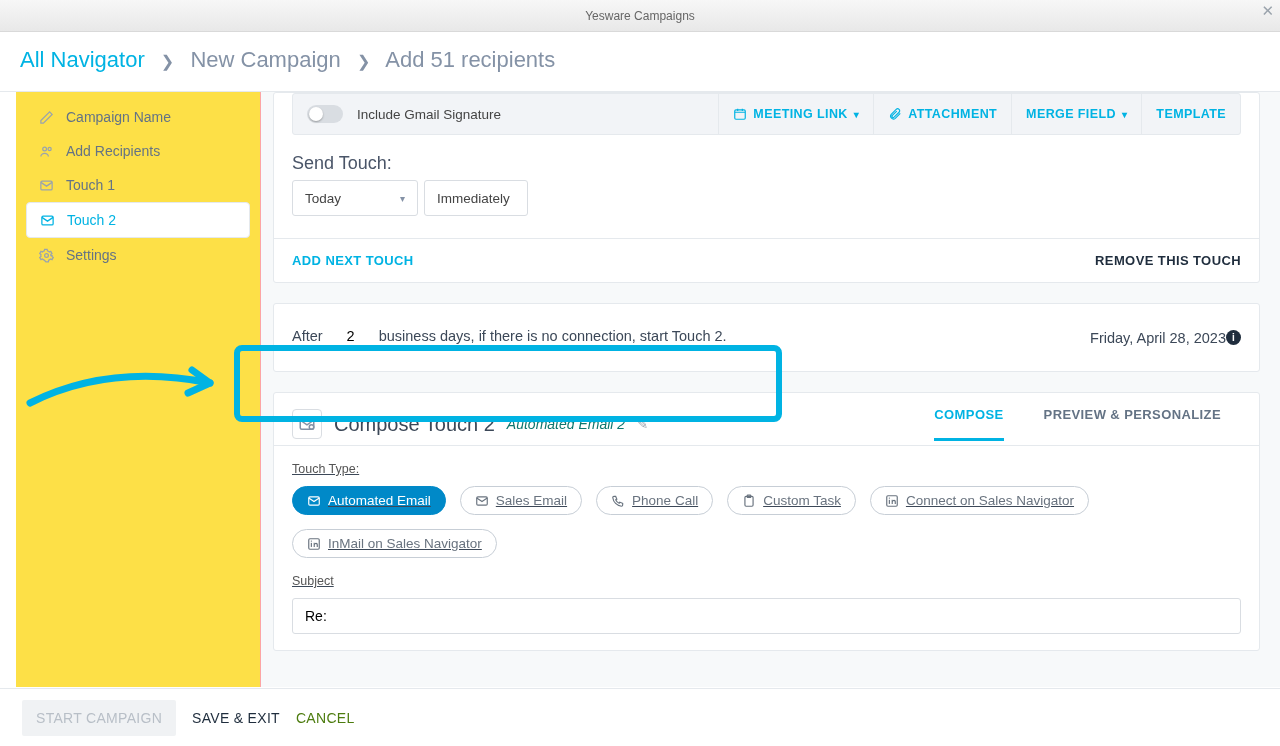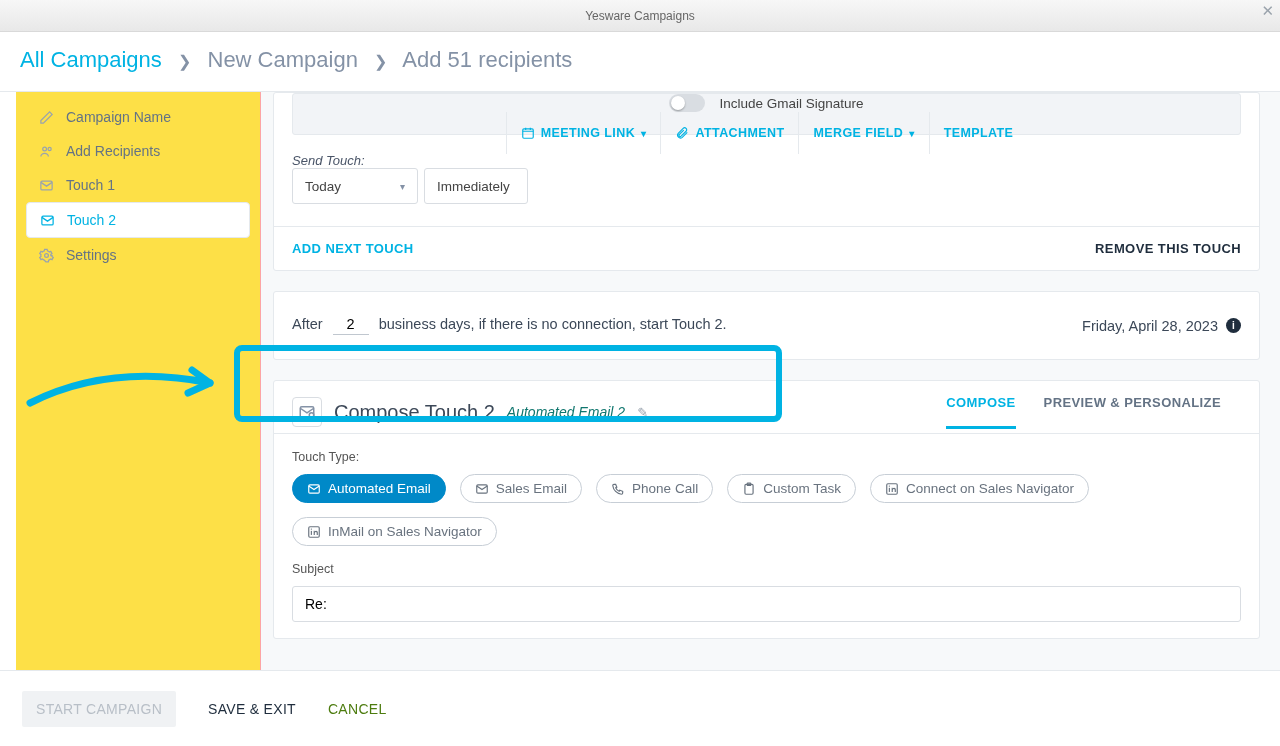--- a/index.html
+++ b/index.html
@@ -10,78 +10,78 @@
   .breadcrumbs a { color: #00b3e3; text-decoration: none; }
   .breadcrumbs .chev { margin: 0 10px; color: #8492a6; font-size: 16px; }
   .layout { display: flex; height: 595px; }
   .sidebar { width: 245px; background: #fde047; padding: 8px 10px; border-right: 1px solid #fca5a5; margin-left: 16px; }
   .side-item { display: flex; align-items: center; gap: 12px; padding: 9px 12px; border-radius: 4px; font-size: 14px; color: #647385; cursor: pointer; }
   .side-item.active { background: #fff; color: #00b3e3; border: 1px solid #e5e9ed; }
   .side-icon { width: 16px; height: 16px; display: inline-flex; align-items: center; justify-content: center; }
   .main { flex: 1; background: #f7f9fa; padding: 0 20px 10px 12px; overflow: hidden; }
   .card { background: #fff; border: 1px solid #e5e9ed; border-radius: 3px; }
   .topcard { margin-top: 0; }
-  .toolbar-row { display: flex; align-items: center; border: 1px solid #e5e9ed; background: #f2f4f7; border-radius: 3px; margin: 0 0 0 0; height: 42px; flex-direction: column; }
+  .toolbar-row { display: flex; align-items: center; border: 1px solid #e5e9ed; background: #f2f4f7; border-radius: 3px; margin: 0 0 0 0; height: 42px; }
   .toolbar-left { display:flex; align-items:center; padding: 0 14px; gap:14px; flex:1;}
   .toggle { width: 36px; height: 18px; background: #d9dde2; border-radius: 9px; position: relative; }
   .toggle::after { content:''; position:absolute; width:14px; height:14px; background:#fff; border-radius:50%; top:2px; left:2px; box-shadow:0 1px 2px rgba(0,0,0,0.3);}
   .toolbar-left span { font-size: 13.5px; color:#444;}
   .toolbar-links { display:flex; }
   .tl { border-left:1px solid #e5e9ed; padding: 0 14px; height:42px; display:flex; align-items:center; gap:6px; font-size:12.5px; font-weight:600; color:#00b3e3; letter-spacing:0.4px; cursor:pointer;}
   .tl svg { color:#00b3e3;}
   .tl .chd { font-size:10px; color:#00b3e3;}
   .sendtouch { padding: 18px 0 0 0; }
-  .sendtouch .lbl { font-size:13px; color:#4a5568; font-style:italic;}
+  .sendtouch .lbl { font-size:18px; color:#4a5568; margin-bottom:6px;}
   .selrow { display:flex; gap:6px;}
   .sel { border:1px solid #d9dde2; background:#fff; border-radius:3px; height:36px; display:flex; align-items:center; padding:0 12px; font-size:13.5px; color:#444; gap:30px;}
   .sel .cd { font-size:10px; color:#8492a6;}
   .card-inner { padding: 0 18px 22px 18px; }
   .card-footer { border-top:1px solid #e5e9ed; display:flex; justify-content:space-between; padding: 14px 18px; font-size:13px; font-weight:600; letter-spacing:0.4px;}
   .card-footer .add { color:#00b3e3; cursor:pointer;}
   .card-footer .rm { color:#1f2d3d; cursor:pointer;}
   .delay-card { margin-top: 20px; padding: 24px 18px 24px 18px; display:flex; justify-content:space-between; align-items:center; font-size:14.5px; color:#3c4858;}
   .delay-card input { width:36px; border:none; border-bottom:1px solid #c0c7cf; text-align:center; font-size:14.5px; margin:0 6px; padding-bottom:2px; outline:none; font-family:inherit;}
-  .delay-card .date { color:#3c4858; display:flex; align-items:center; gap:8px;}
+  .delay-card .date { color:#3c4858; display:flex; align-items:center; }
   .info-ic { width:15px; height:15px; border-radius:50%; background:#1f2d3d; color:#fff; font-size:10px; display:inline-flex; align-items:center; justify-content:center; font-weight:bold;}
   .highlight-box { position:absolute; border:6px solid #00b3e3; border-radius:8px; pointer-events:none; z-index:50;}
   .arrow-svg { position:absolute; z-index:50; pointer-events:none;}
   .touch2-card { margin-top:20px; }
   .t2-head { display:flex; align-items:center; padding: 14px 18px 0 18px; gap:12px;}
   .t2-icon { width:30px; height:30px; border:1px solid #d9dde2; border-radius:4px; display:flex; align-items:center; justify-content:center; color:#8492a6;}
   .t2-title { font-size:20px; color:#3c4858; font-weight:400;}
   .t2-sub { font-size:14px; font-style:italic; color:#0f766e;}
   .pencil { color:#99a3ae; cursor:pointer; font-size:13px;}
-  .t2-tabs { margin-left:auto; display:flex; gap:28px; font-size:13px; font-weight:600; letter-spacing:0.4px; padding-right:20px;}
+  .t2-tabs { margin-left:auto; display:flex; gap:40px; font-size:13px; font-weight:600; letter-spacing:0.4px; padding-right:20px;}
   .t2-tab { padding-bottom:16px; cursor:pointer; color:#647385;}
   .t2-tab.active { color:#00b3e3; border-bottom:3px solid #00b3e3;}
-  .t2-body { border-top:1px solid #e5e9ed; padding:16px 18px;}
+  .t2-body { border-top:1px solid #e5e9ed; padding:16px 18px;text-decoration:underline;}
   .lbl2 { font-size:12.5px; color:#555; margin-bottom:10px;}
   .pill-row { display:flex; gap:14px; flex-wrap:wrap;}
   .pill { border:1px solid #c7ced6; border-radius:18px; padding:6px 14px; font-size:13.5px; color:#69737f; display:flex; align-items:center; gap:7px; cursor:pointer; background:#fff;}
   .pill.active { background:#0089c8; color:#fff; border-color:#0089c8;}
   .pill svg, .pill .pi { width:14px; height:14px;}
   .subject { margin-top:16px;}
   .subj-input { width:100%; border:1px solid #d9dde2; border-radius:3px; height:36px; padding:0 12px; font-size:14px; outline:none; font-family:inherit;}
-  .bottombar { position:absolute; bottom:0; left:0; right:0; height:76px; border-top:1px solid #e5e9ed; display:flex; align-items:center; gap:32px; padding:0 22px; background:#fff;}
+  .bottombar { position:absolute; bottom:0; left:0; right:0; height:58px; border-top:1px solid #e5e9ed; display:flex; align-items:center; gap:16px; padding:0 22px; background:#fff;}
   .bb-btn { font-size:14px; font-weight:500; letter-spacing:0.3px; cursor:pointer;}
   .bb-start { background:#f0f2f4; color:#b8bfc7; padding:10px 14px; border-radius:2px;}
   .bb-save { color:#1f2d3d;}
   .bb-cancel { color:#4d7c0f;text-align:center;}
   svg { display:block;}
 </style>
 </head>
 <body>
 
 <div class="titlebar">
   <span>Yesware Campaigns</span>
   <span class="close">✕</span>
 </div>
 
 <div class="breadcrumbs">
-  <a href="#">All Campaigns</a>
+  <a href="#">All Navigator</a>
   <span class="chev">❯</span>
   <span>New Campaign</span>
   <span class="chev">❯</span>
   <span>Add 51 recipients</span>
 </div>
 
 <div class="layout">
   <div class="sidebar">
     <div class="side-item">
       <span class="side-icon">

